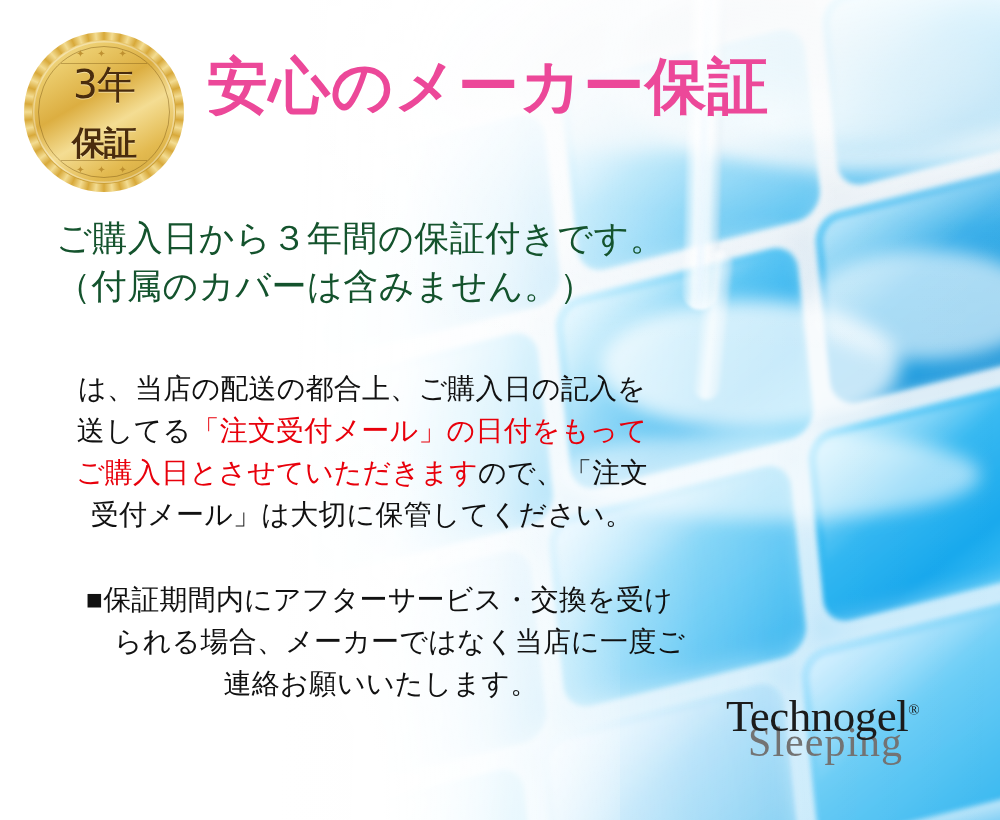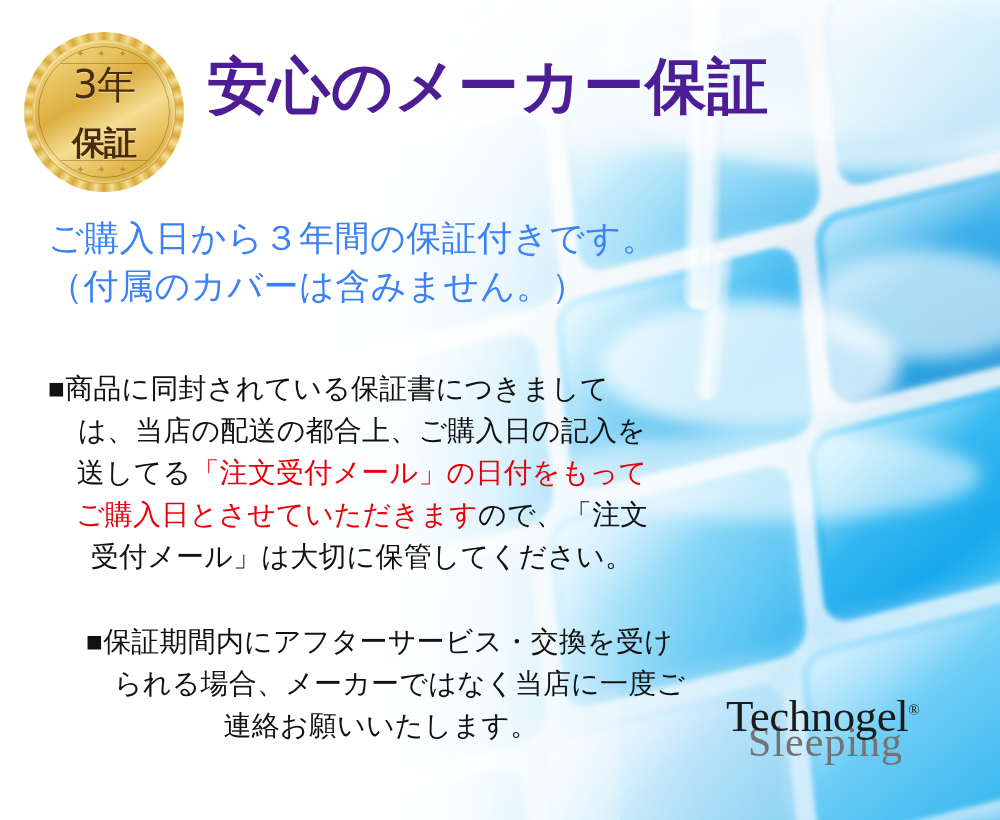--- a/index.html
+++ b/index.html
@@ -178,29 +178,29 @@
     font-family:"DejaVu Sans","Liberation Sans",sans-serif;
     letter-spacing:-1px;
     text-shadow:0 1px 0 rgba(255,246,214,.55);
   }
 
   
   .heading{
     position:absolute;left:207px;top:56px;
     font-family:"Liberation Serif","DejaVu Serif",serif;
     font-size:61px;font-weight:bold;line-height:1;
-    color:#4c1d95;
+    color:#ec4899;
     letter-spacing:1px;
     white-space:nowrap;
   }
   .subhead{
-    position:absolute;left:48px;top:215px;
+    position:absolute;left:56px;top:215px;
     font-family:"Liberation Serif","DejaVu Serif",serif;
     font-size:35px;line-height:1.38;
-    color:#3b82f6;
+    color:#14532d;
     letter-spacing:.5px;
     white-space:nowrap;
   }
   .subhead div{white-space:nowrap;}
 
   .body-block{
     position:absolute;left:48px;top:368px;
     width:600px;
     font-family:"Liberation Sans","DejaVu Sans",sans-serif;
     font-size:28px;line-height:42px;
@@ -313,21 +313,20 @@
   <div class="heading">安心のメーカー保証</div>
 
   <div class="subhead">
     <div>ご購入日から３年間の保証付きです。</div>
     <div>（付属のカバーは含みません。）</div>
   </div>
 
   <div class="body-block">
 
     <p class="para">
-      <span class="ln"><span>■</span><span>商品に同封されている保証書につきまして</span></span>
       <span class="ln ind">は、当店の配送の都合上、ご購入日の記入を</span>
       <span class="ln ind"><span>送してる</span><span class="red">「注文受付メール」の日付をもって</span></span>
       <span class="ln ind"><span class="red">ご購入日とさせていただきます</span><span>ので、「注文</span></span>
       <span class="ln ind">受付メール」は大切に保管してください。</span>
     </p>
 
     <p class="para">
       <span class="ln"><span>■</span><span>保証期間内にアフターサービス・交換を受け</span></span>
       <span class="ln ind">られる場合、メーカーではなく当店に一度ご</span>
       <span class="ln ind">連絡お願いいたします。</span>

